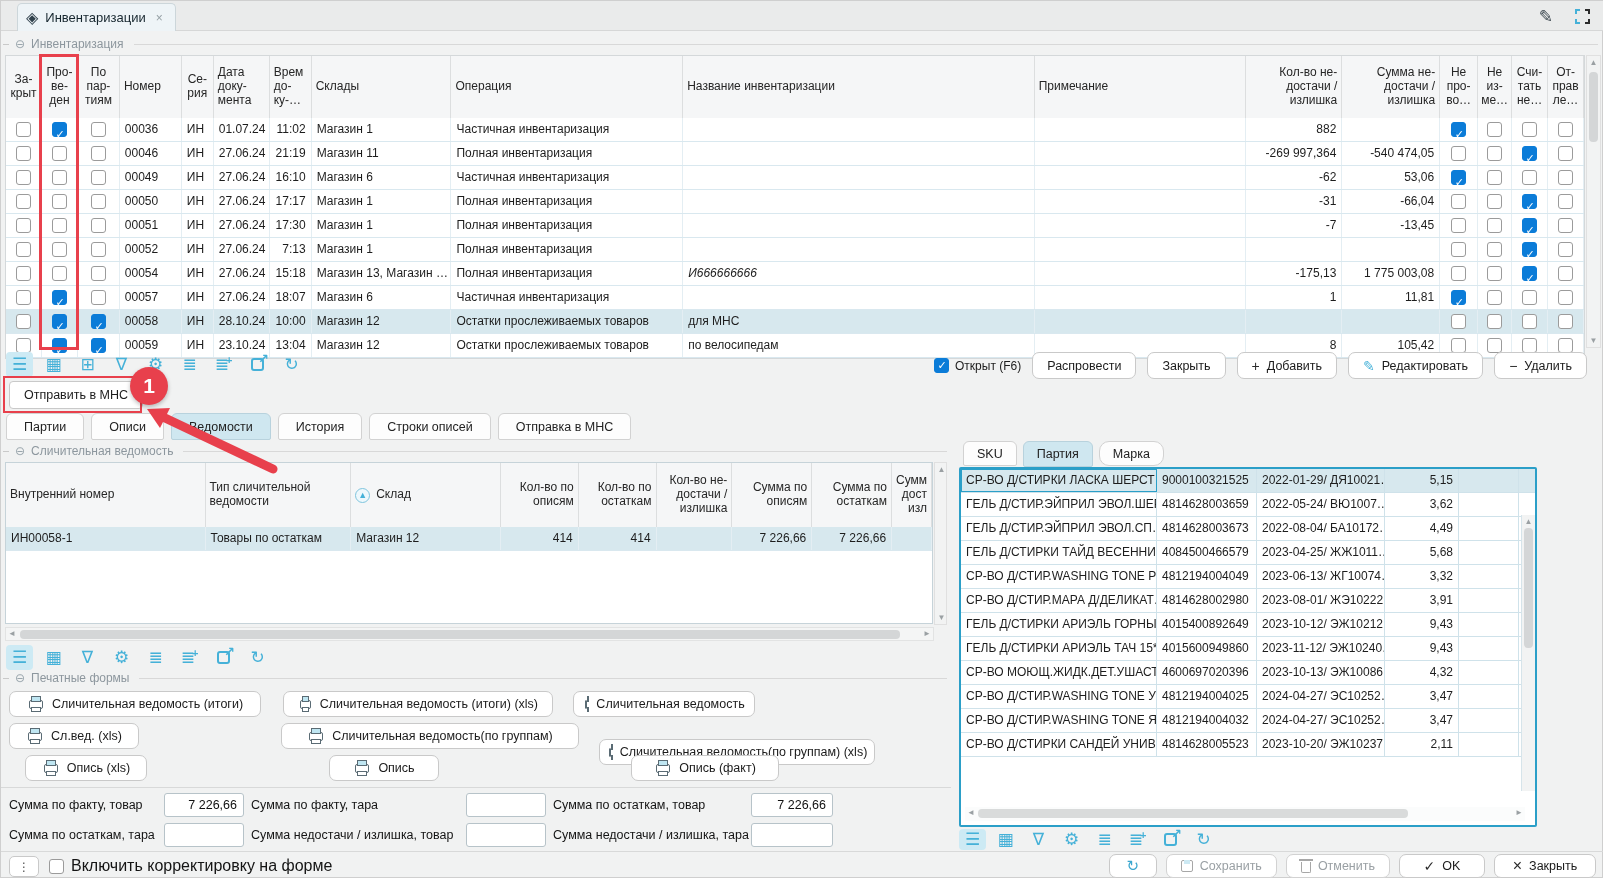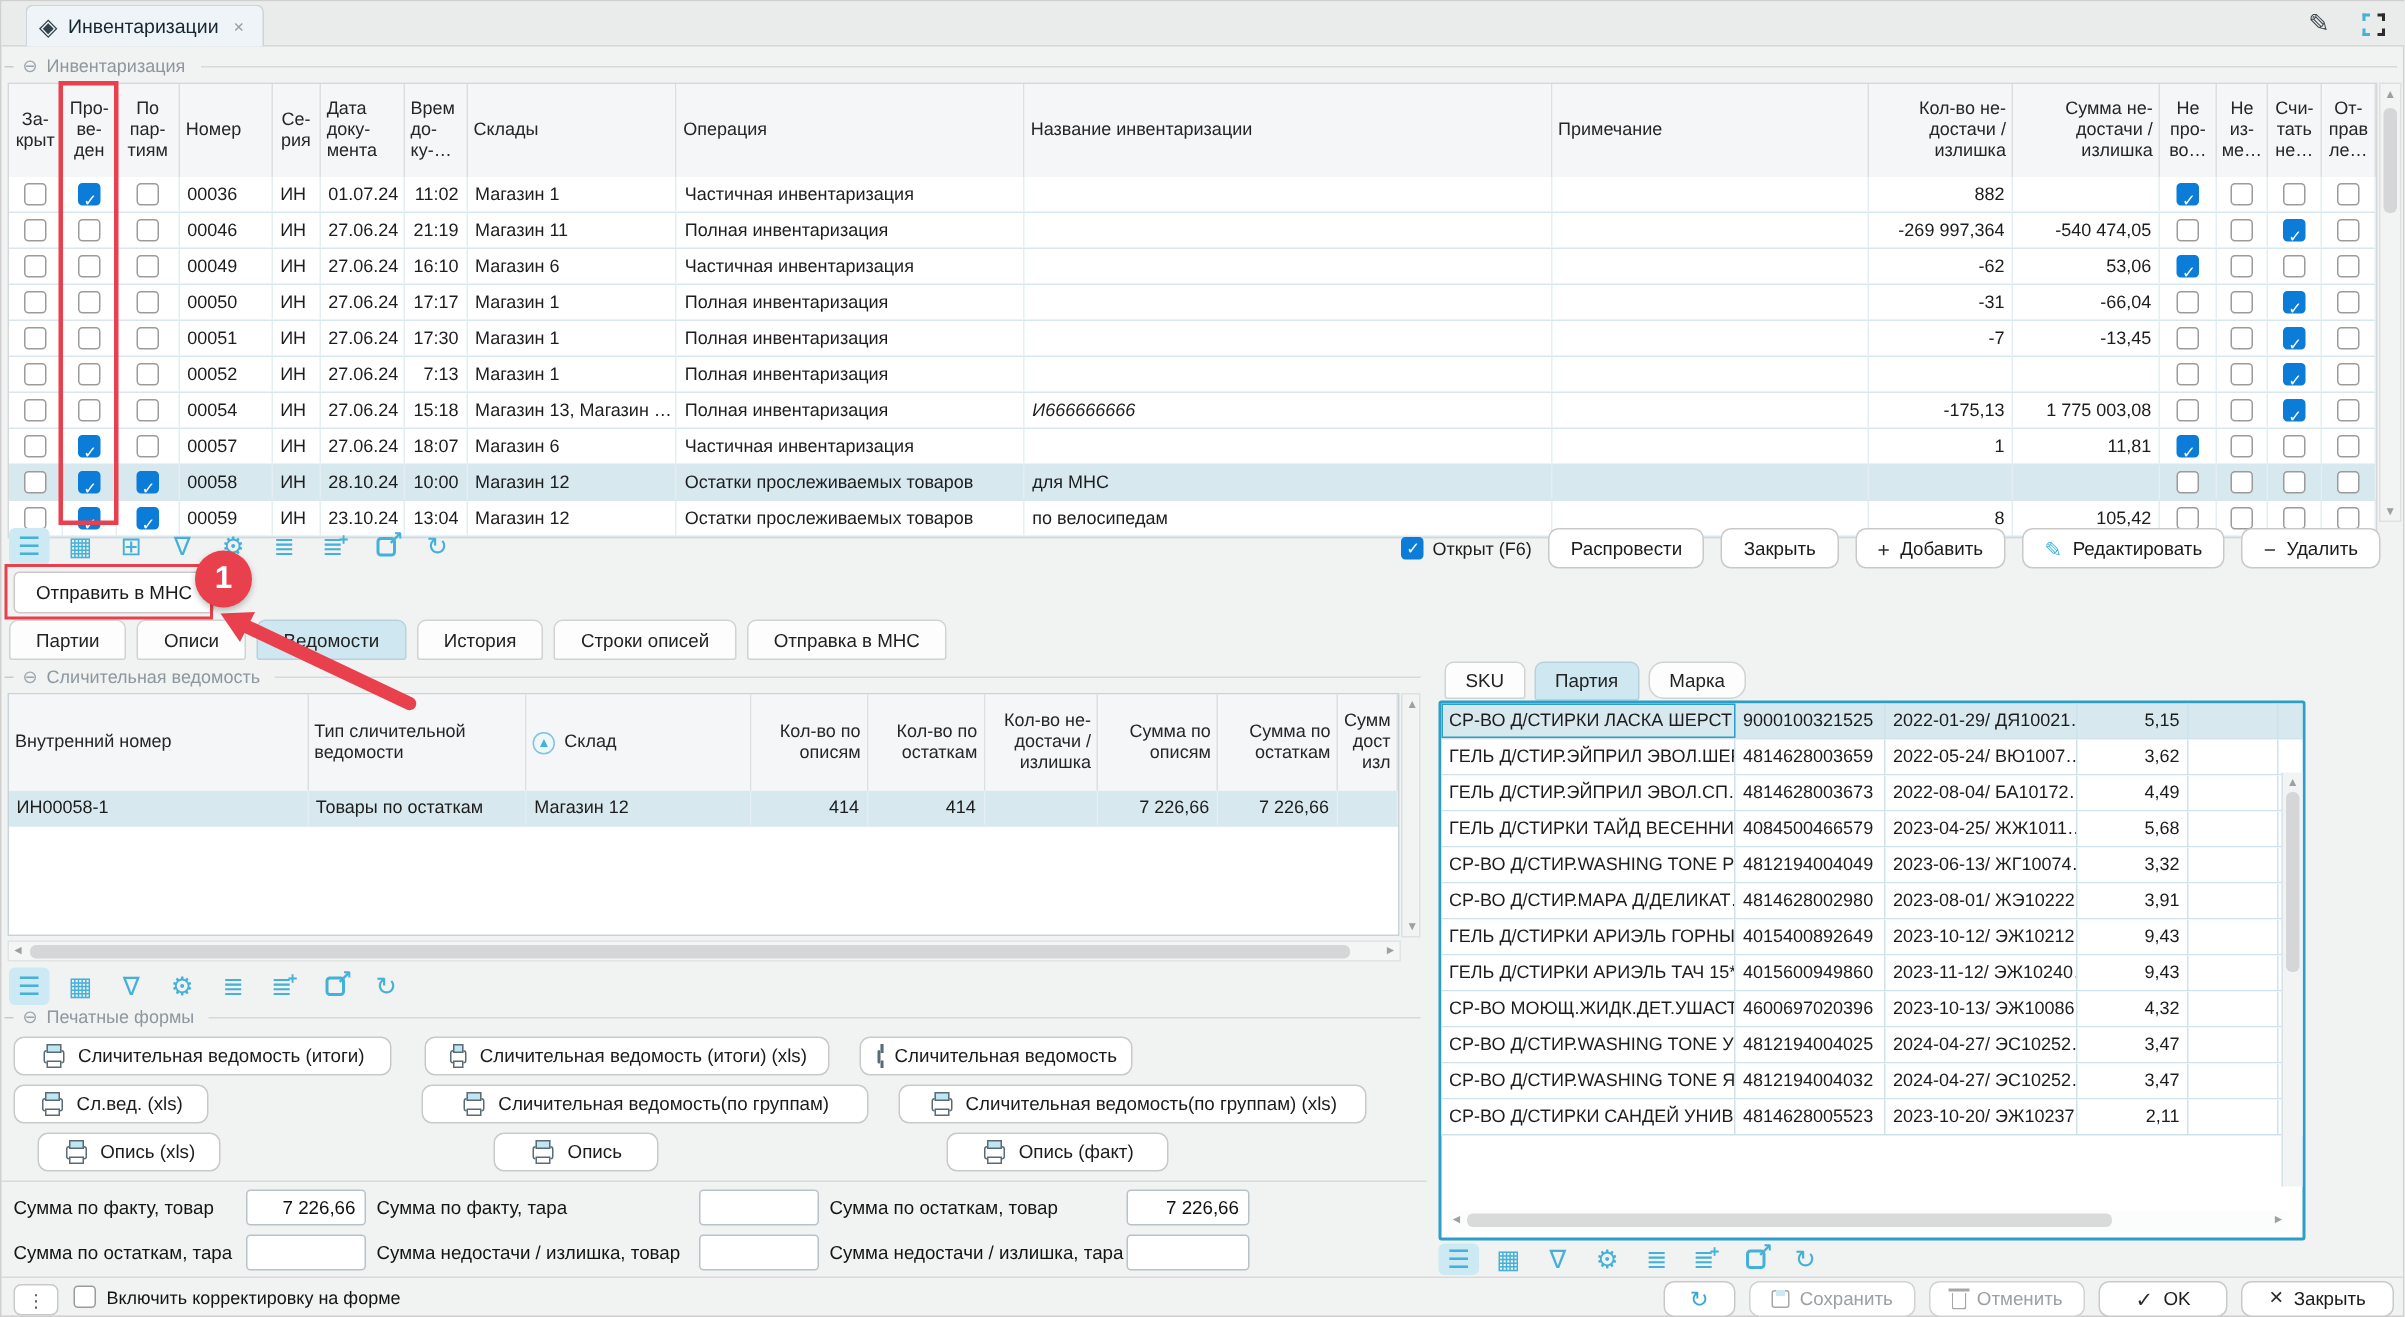--- a/index.html
+++ b/index.html
@@ -101,21 +101,21 @@
   .print-row { position:absolute; left:0; display:flex;gap:12px; }
   .pbtn { height:26px; }
 
   
   .tot-label { position:absolute; font-size:12.5px; color:#141414; line-height:24px; white-space:nowrap; }
   .tot-input { position:absolute; width:80px; height:24px; background:#fff; border:1px solid #b7c3c9; border-radius:3px; font-size:12.5px; text-align:right; padding:0 6px; line-height:22px; color:#111; }
 
   
   #bottom-line { position:absolute; left:0; top:850px; width:1603px; height:1px; background:#d8d9d9; }
   #kebab-btn { position:absolute; left:8px; top:855px; width:30px; height:21px; background:#fff; border:1px solid #c9c9c9; border-radius:5px; display:flex; align-items:center; justify-content:center; color:#555; font-size:12px; }
-  .cb-row { position:absolute; display:flex; align-items:center; gap:7px; font-size:12px; color:#141414; }
+  .cb-row { position:absolute; display:flex; align-items:center; gap:7px; font-size:16px; color:#141414; }
 
   
   .anno { position:absolute; z-index:60; }
   #anno-col { left:38px; top:53px; width:40px; height:296px; border:3px solid #e8404c; }
   #anno-btn-rect { left:2px; top:375px; width:139px; height:37px; border:2.5px solid #e8404c; }
   #anno-badge { left:129px; top:366px; width:38px; height:38px; border-radius:50%; background:#e8404c; color:#fff; font-size:21px; font-weight:bold; display:flex; align-items:center; justify-content:center; box-shadow:0 2px 4px rgba(0,0,0,0.25); }
   .divider { position:absolute; background:#d8d9d9; }
 </style>
 </head>
 <body>
@@ -705,21 +705,21 @@
   </div>
   <div class="print-row" style="top:722px;">
     <button class="btn pbtn" style="margin-left:8px; width:130px;">
         <span class="icp"></span>
         <span>Сл.вед. (xls)</span>
       </button>
     <button class="btn pbtn" style="margin-left:130px; width:298px;">
         <span class="icp"></span>
         <span>Сличительная ведомость(по группам)</span>
       </button>
-    <button class="btn pbtn" style="margin-left:8px; width:312px;">
+    <button class="btn pbtn" style="margin-left:8px; width:276px;margin-top:16px;">
         <span class="icp"></span>
         <span>Сличительная ведомость(по группам) (xls)</span>
       </button>
   </div>
   <div class="print-row" style="top:754px;padding-left:16px;">
     <button class="btn pbtn" style="margin-left:8px; width:122px;">
         <span class="icp"></span>
         <span>Опись (xls)</span>
       </button>
     <button class="btn pbtn" style="margin-left:170px; width:110px;">

